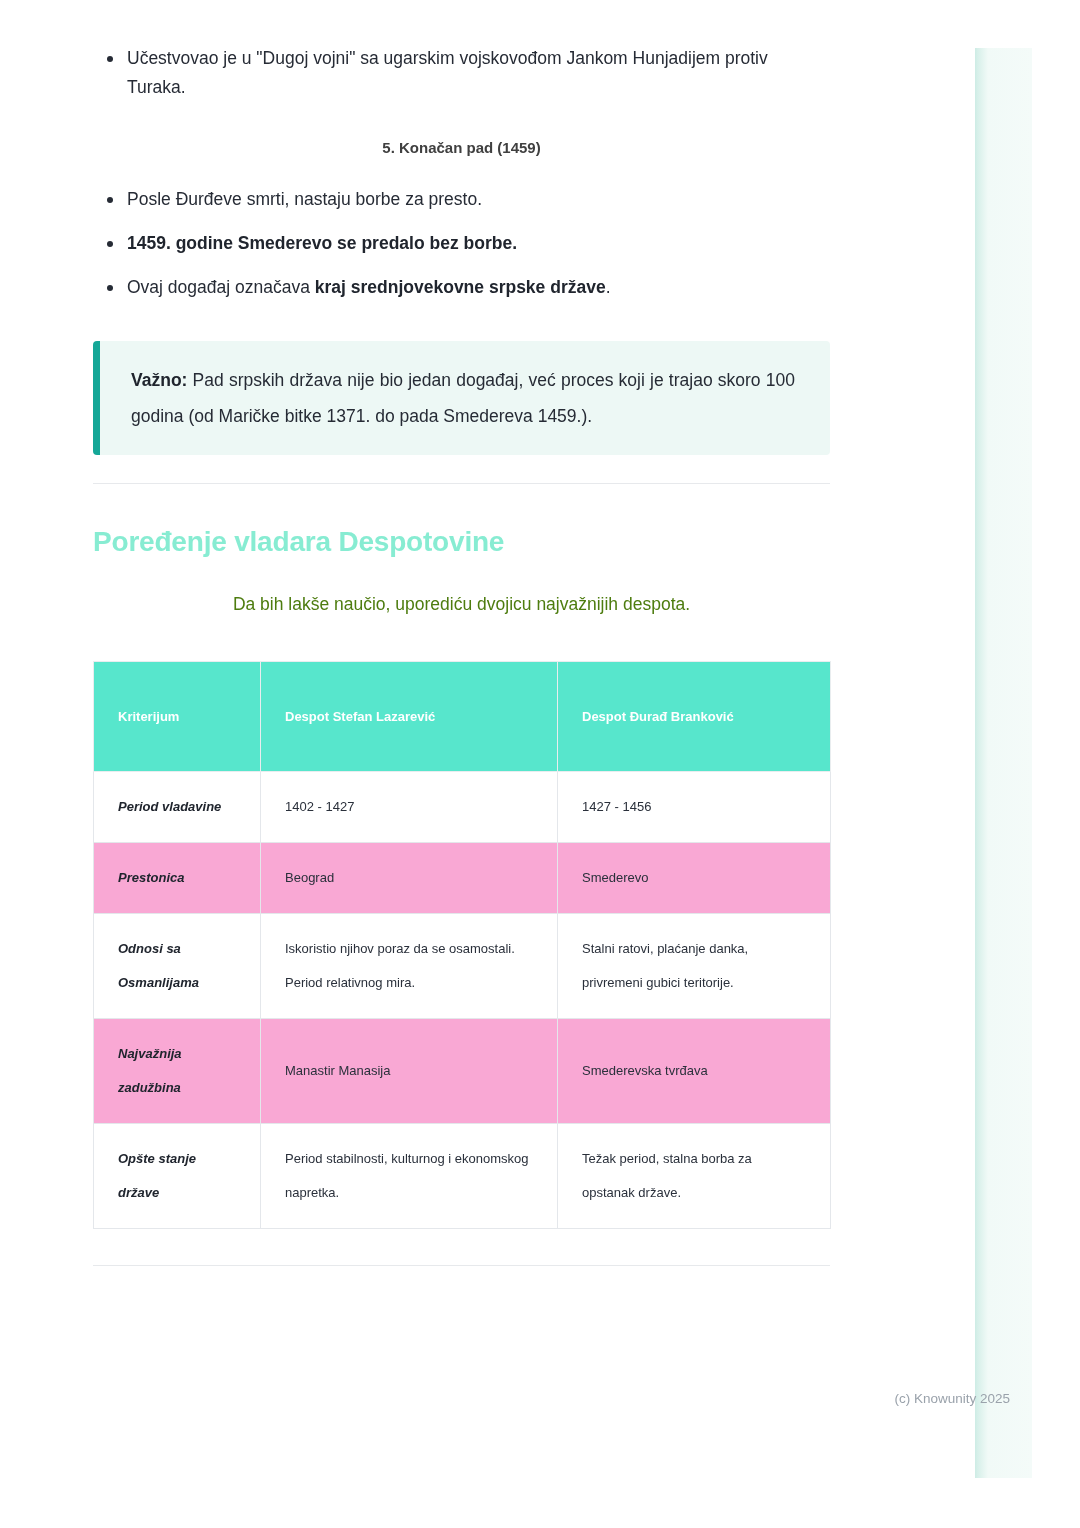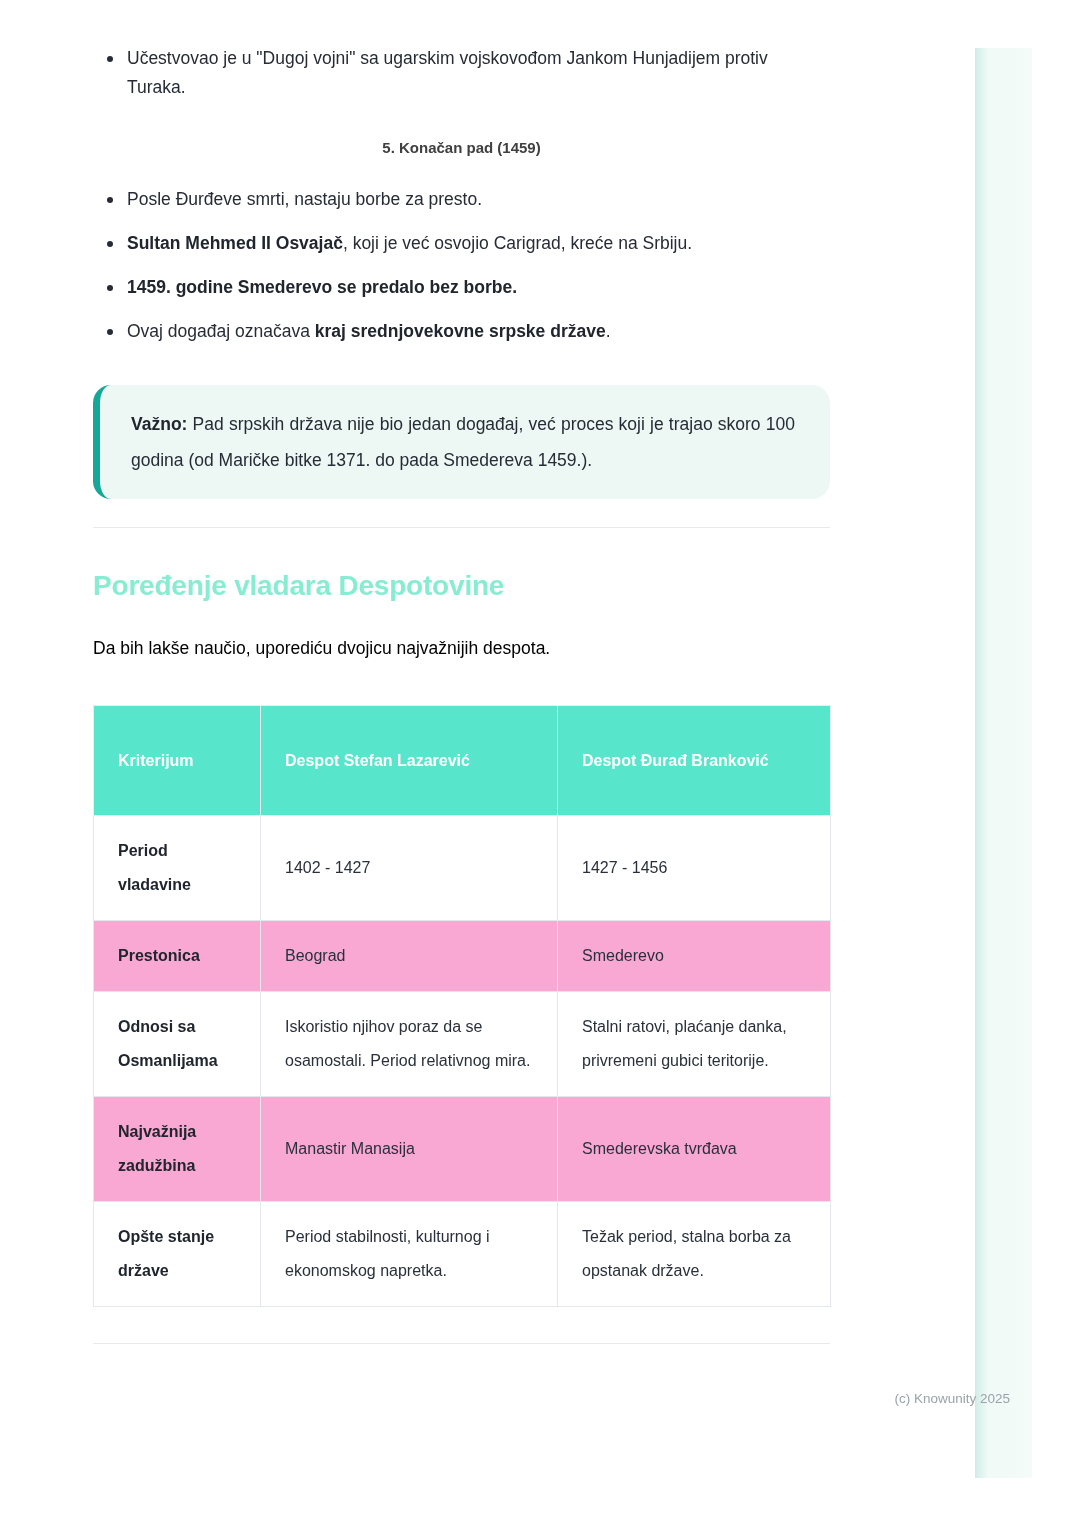--- a/index.html
+++ b/index.html
@@ -48,21 +48,21 @@
     font-size:15px;
     font-weight:700;
     color:#404040;
     margin:37px 0 29px 0;
     text-align:center;
   }
   .callout {
     margin-top:39px;
     background:#edf8f5;
     border-left:7px solid #15a797;
-    border-radius:18px;
+    border-radius:4px;
     padding:21px 35px 21px 31px;
     font-size:17.5px;
     line-height:36px;
     text-align:justify;
     color:#262b35;
   }
   .divider {
     border:none;
     border-top:1px solid #e7e9ec;
     margin-top:28px;
@@ -71,45 +71,46 @@
     margin-top:42px;
     font-size:28px;
     font-weight:700;
     letter-spacing:-0.2px;
     color:#87ecd2;
   }
   p.comparison-intro {
     margin-top:33px;
     font-size:17.5px;
     line-height:26px;
-    color:#000000;
+    color:#4d7c0f;
+    text-align:center;
   }
   table.cmp {
     margin-top:44px;
     width:737px;
     border-collapse:collapse;
     table-layout:fixed;
   }
   table.cmp th, table.cmp td {
     border:1px solid #e4e7eb;
     text-align:left;
     vertical-align:middle;
     padding:18px 24px;
-    font-size:16px;
+    font-size:13px;
     line-height:34px;
     word-wrap:break-word;
   }
   table.cmp thead th {
     background:#57e6cc;
     color:#ffffff;
     font-weight:700;
     border-color:#e9edef;
     height:110px;
   }
-  table.cmp td.criterion { font-weight:700; color:#20252e; }
+  table.cmp td.criterion { font-weight:700; color:#20252e;font-style:italic; }
   table.cmp td { color:#2a303b; }
   table.cmp tbody tr.stripe td { background:#f9a8d4; }
   .bottom-divider { margin-top:36px; }
   .copyright {
     position:absolute;
     top:1391px;
     right:70px;
     font-size:13.5px;
     color:#9aa2ab;
     z-index:2;
@@ -123,21 +124,20 @@
 <div class="content">
 
   <ul class="bullets top">
       <li class="rich"><span>Učestvovao je u "Dugoj vojni" sa ugarskim vojskovođom Jankom Hunjadijem protiv Turaka.</span></li>
     </ul>
 
   <h3 class="sub-heading">5. Konačan pad (1459)</h3>
 
   <ul class="bullets fall">
       <li class="rich"><span>Posle Đurđeve smrti, nastaju borbe za presto.</span></li>
-      <li class="rich"><b>Sultan Mehmed II Osvajač</b><span>, koji je već osvojio Carigrad, kreće na Srbiju.</span></li>
       <li class="rich"><b>1459. godine Smederevo se predalo bez borbe.</b></li>
       <li class="rich"><span>Ovaj događaj označava </span><b>kraj srednjovekovne srpske države</b><span>.</span></li>
     </ul>
 
   <div class="callout">
     <span class="rich"><b>Važno:</b><span> Pad srpskih država nije bio jedan događaj, već proces koji je trajao skoro 100 godina (od Maričke bitke 1371. do pada Smedereva 1459.).</span></span>
   </div>
 
   <hr class="divider">
 

